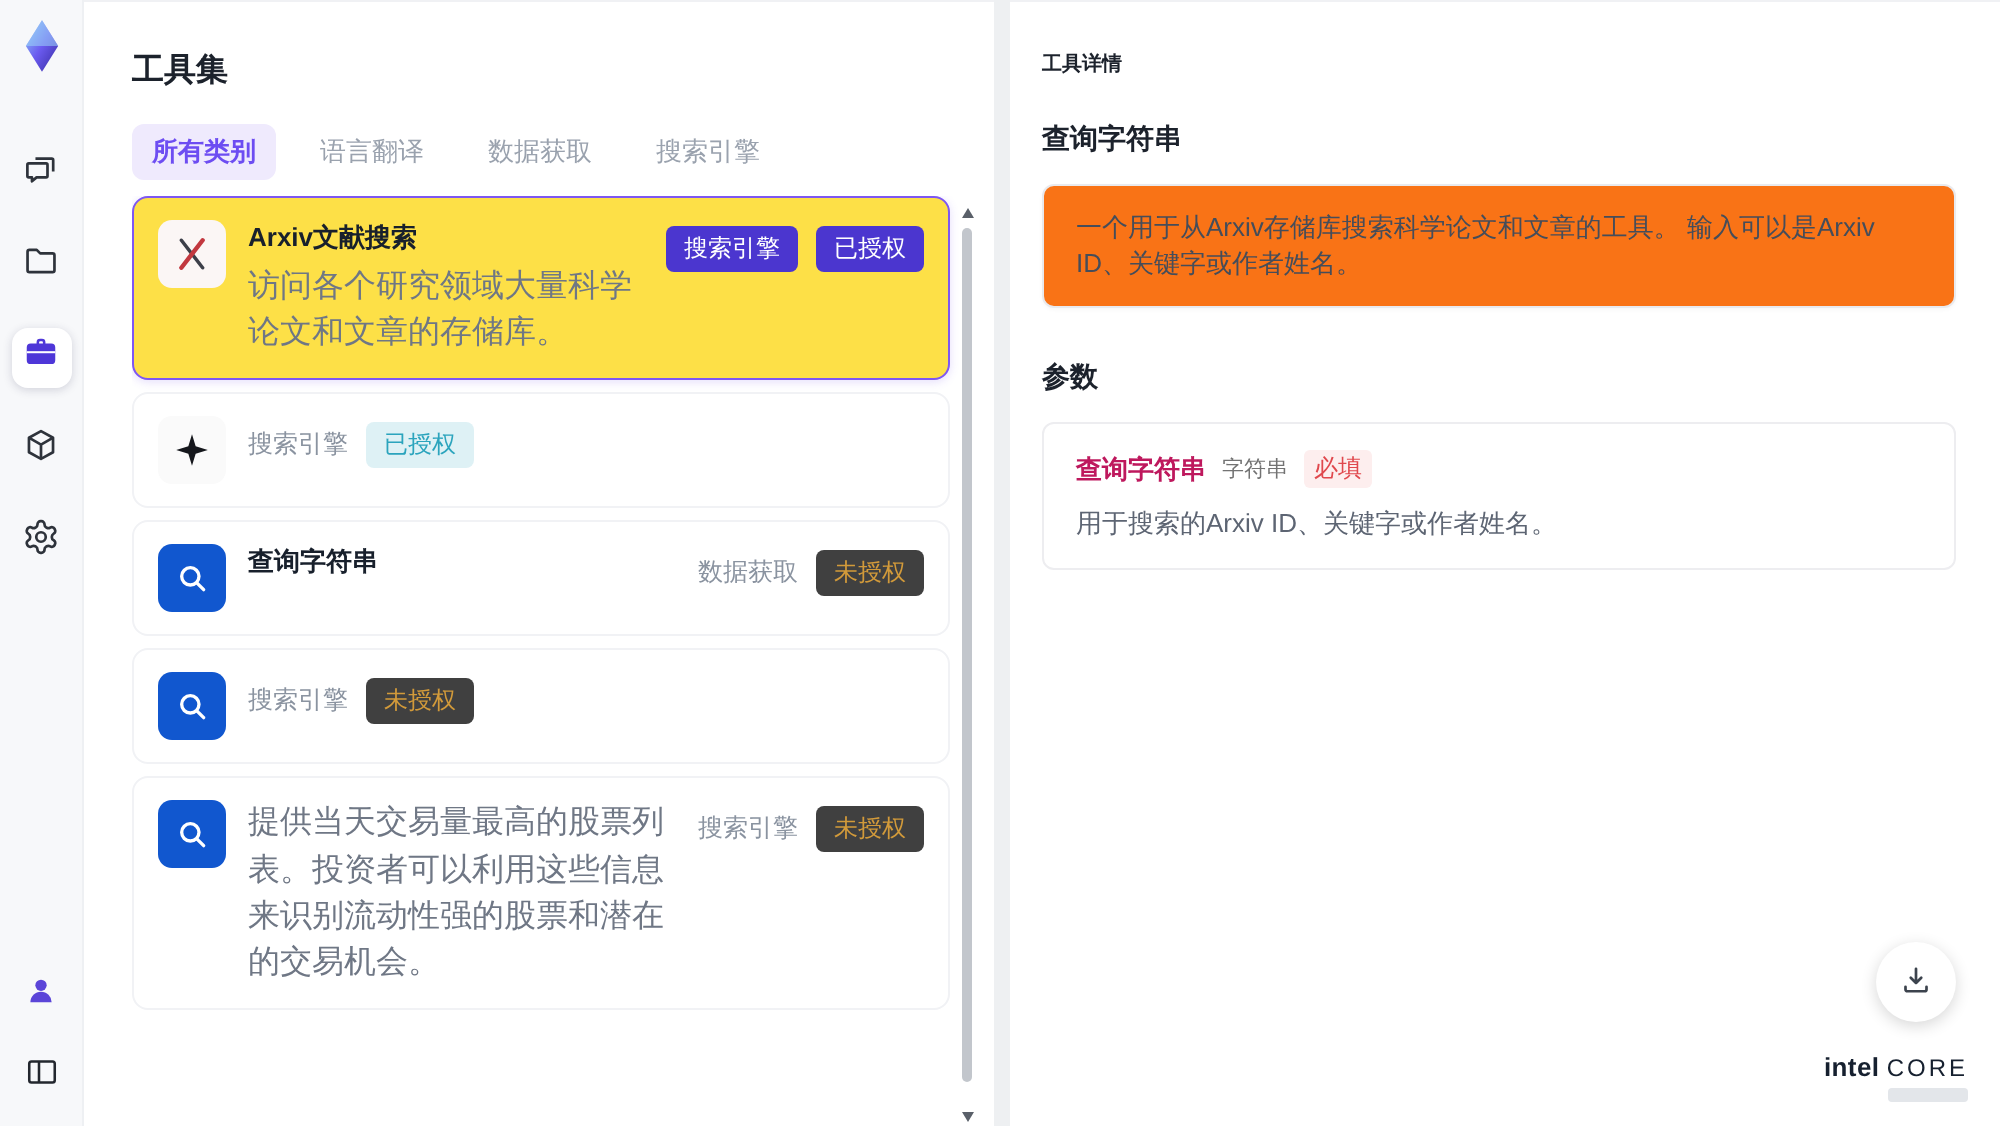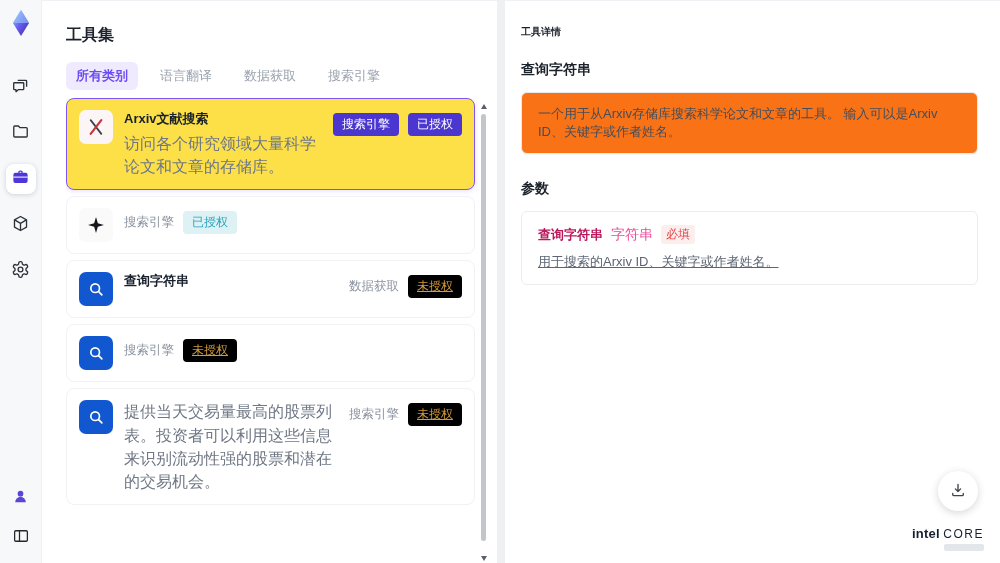--- a/index.html
+++ b/index.html
@@ -34,44 +34,44 @@
   .tool-icon.bg-plain { background:#fafafa; }
   .tool-icon.bg-blue { background:#1157cf; }
   .tool-main { flex:1; min-width:0; }
   .tool-name { font-size:13px; font-weight:700; color:#18202c; margin-bottom:4px; }
   .tool-desc { font-size:16px; color:#6f7785; line-height:1.45; }
   .tool-tags { display:flex; gap:9px; align-items:center; flex:none; padding-top:3px; }
   .tag-category { font-size:12.5px; color:#8a93a0; }
   .pill { font-size:12px; padding:3px 9px; border-radius:4px; white-space:nowrap; }
   .pill-solid { background:#4b36cf; color:#fff; }
   .pill-auth { background:#def1f5; color:#2ba4bd; }
-  .pill-unauth { background:#000000; color:#d29a3a;text-decoration:underline; }
+  .pill-unauth { background:#404040; color:#d29a3a; }
 
   .scroll-col { position:absolute; top:6px; right:0; bottom:2px; width:11px;
     display:flex; flex-direction:column; align-items:center; }
   .scroll-arrow { width:0; height:0; border-left:3.5px solid transparent; border-right:3.5px solid transparent; cursor:pointer; }
   .scroll-arrow.up { border-bottom:5px solid #5a6069; margin-bottom:3px; }
   .scroll-arrow.down { border-top:5px solid #5a6069; margin-top:3px; }
   .scroll-track { flex:1; width:5px; position:relative; }
   .scroll-thumb { position:absolute; top:2px; bottom:12px; left:0; width:5px; background:#c2c6cc; border-radius:3px; cursor:pointer; }
 
   .v-divider { width:8px; background:#eef0f2; flex:none; }
 
   
   .panel-right { flex:1; position:relative; padding:16px 22px 0 16px; border-top:1px solid #f0f1f4; }
   .details-title { font-size:10px; font-weight:700; margin:8px 0 22px; }
   .section-heading { font-size:14px; font-weight:700; margin:0 0 13px; }
   .intro-box { border:1px solid #e9eaee; border-radius:6px; padding:12px 16px; font-size:13px;
     color:#454d5a; margin-bottom:26px; background:#f97316; box-shadow:0 1px 2px rgba(16,24,40,.03); }
   .param-card { border:1px solid #ededf0; border-radius:6px; padding:13px 16px; background:#fff; }
   .param-head { display:flex; align-items:center; gap:8px; margin-bottom:9px; }
   .param-name { font-size:13px; font-weight:700; color:#be185d; }
-  .param-type { font-size:14px; color:#ec4899; }
+  .param-type { font-size:11px; color:#737373; }
   .param-required { font-size:12px; color:#e0484d; background:#fdeeee; padding:1px 5px; border-radius:3px; }
-  .param-desc { font-size:13px; color:#5d6573;text-decoration:underline; }
+  .param-desc { font-size:13px; color:#5d6573; }
 
   .fab { position:absolute; right:22px; bottom:52px; width:40px; height:40px; border-radius:50%;
     background:#fff; box-shadow:0 2px 8px rgba(0,0,0,.16); display:flex; align-items:center;
     justify-content:center; cursor:pointer; border:none; }
   .brand { position:absolute; right:16px; bottom:12px; text-align:center; }
   .brand-line { font-size:13px; color:#16202f; }
   .brand-line .intel { font-weight:700; letter-spacing:.2px; }
   .brand-line .core { font-weight:400; letter-spacing:1.5px; font-size:12px; }
   .brand-sub { width:40px; height:7px; background:#e3e6ea; border-radius:2px; margin:3px 0 0 auto; }
 </style>

